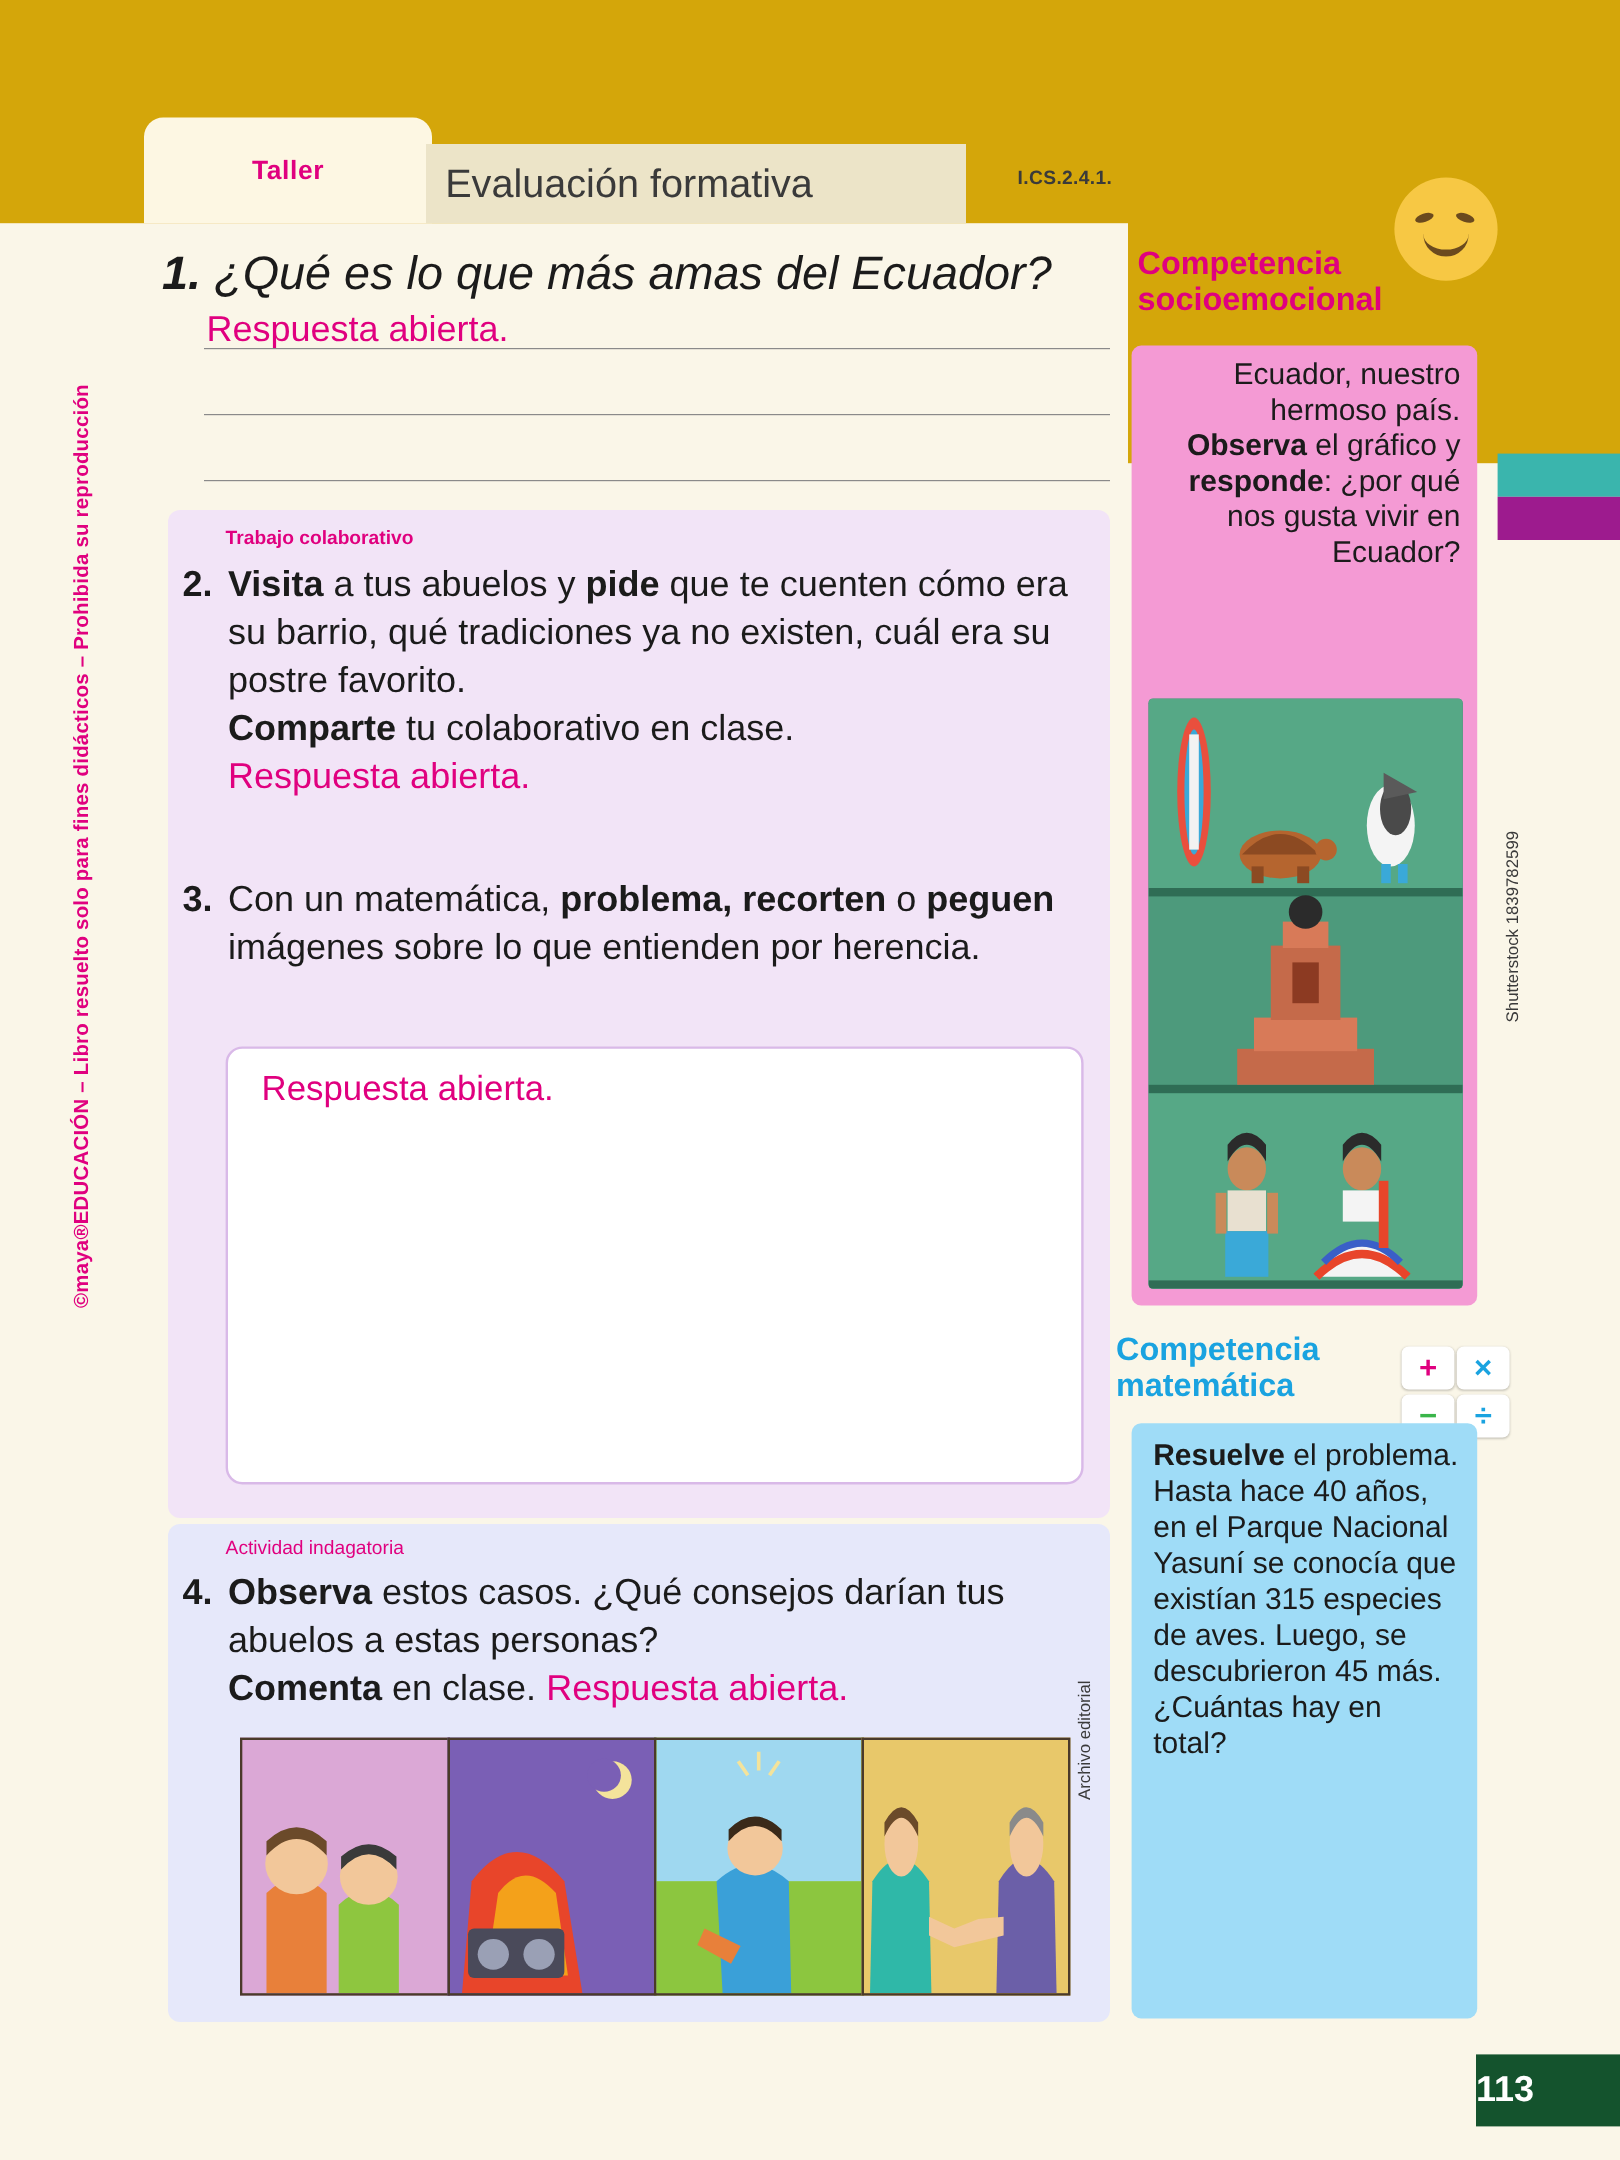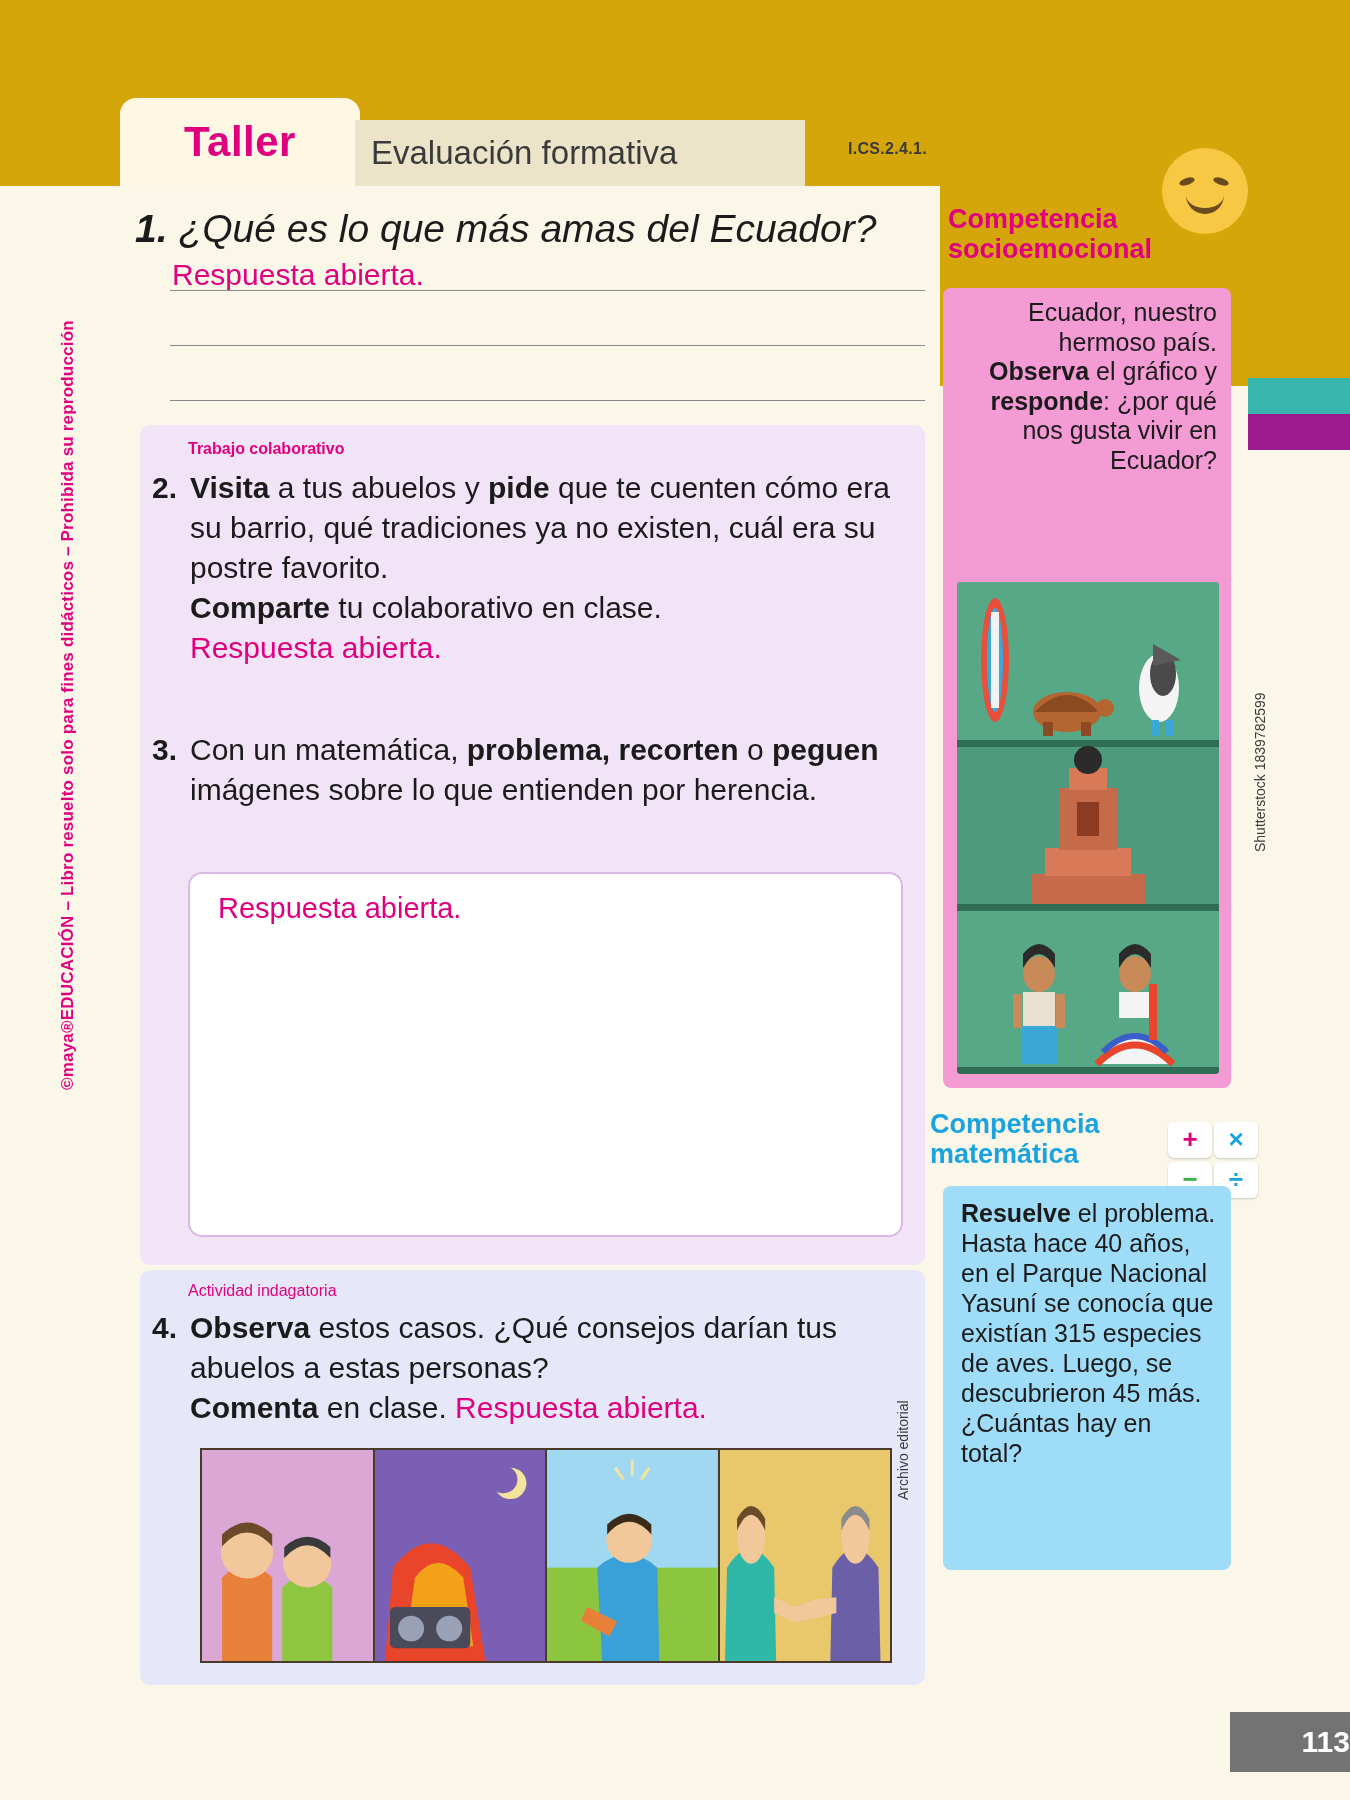--- a/index.html
+++ b/index.html
@@ -26,21 +26,21 @@
     background:#faf6e8;
   }
 
   
   .tab-taller {
     position:absolute; left:120px; top:98px; width:240px; height:88px;
     background:#fdf7e3; border-radius:16px 16px 0 0;
     display:flex; align-items:center; justify-content:center;
   }
   .tab-taller span {
-    color:#e0007f; font-size:42px; font-weight:bold; letter-spacing:0.5px;
+    color:#e0007f; font-size:22px; font-weight:bold; letter-spacing:0.5px;
   }
   .tab-eval {
     position:absolute; left:355px; top:120px; width:450px; height:66px;
     background:#ece4c8;
     display:flex; align-items:center; padding-left:16px;
   }
   .tab-eval span {
     color:#3a3a3a; font-size:33px; font-weight:normal;
   }
   .code-ics {
@@ -190,32 +190,32 @@
     position:absolute; width:44px; height:36px; background:#ffffff;
     border-radius:6px; box-shadow:0 1px 2px rgba(0,0,0,.2);
     font-size:26px; font-weight:bold; text-align:center; line-height:34px;
   }
   .mi.plus { left:0; top:0; color:#e0007f; }
   .mi.times { left:46px; top:0; color:#1aa3e0; }
   .mi.minus { left:0; top:40px; color:#3ab54a; }
   .mi.div { left:46px; top:40px; color:#1aa3e0; }
 
   .panel-cyan {
-    position:absolute; left:943px; top:1186px; width:288px; height:384px;
+    position:absolute; left:943px; top:1186px; width:288px; height:496px;
     background:#9fdcf7; border-radius:8px;
   }
   .panel-cyan .txt {
     position:absolute; left:18px; top:12px; width:256px;
     font-size:25px; line-height:1.2; color:#1b1b1b;
   }
 
   
   .pagenum {
     position:absolute; left:1230px; top:1712px; width:120px; height:60px;
-    background:#737373; display:flex; align-items:center; justify-content:flex-end;
+    background:#14532d; display:flex; align-items:center; justify-content:flex-start;
   }
   .pagenum span { color:#ffffff; font-size:30px; font-weight:bold; }
 </style>
 </head>
 <body>
 
 <div class="page-white"></div>
 <div class="gold-band"></div>
 <div class="gold-right"></div>
 <div class="block-teal"></div>

